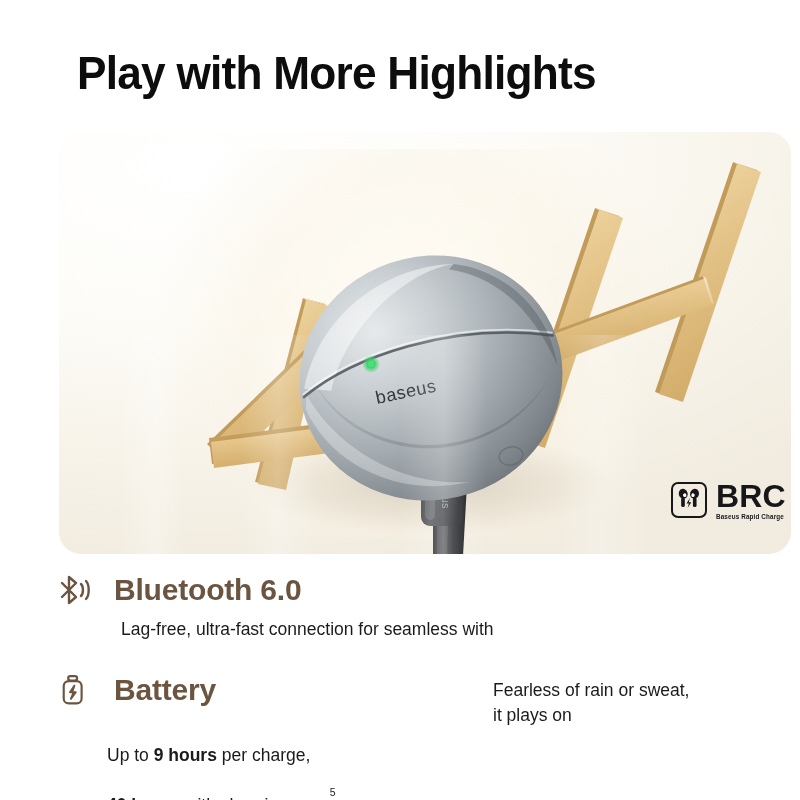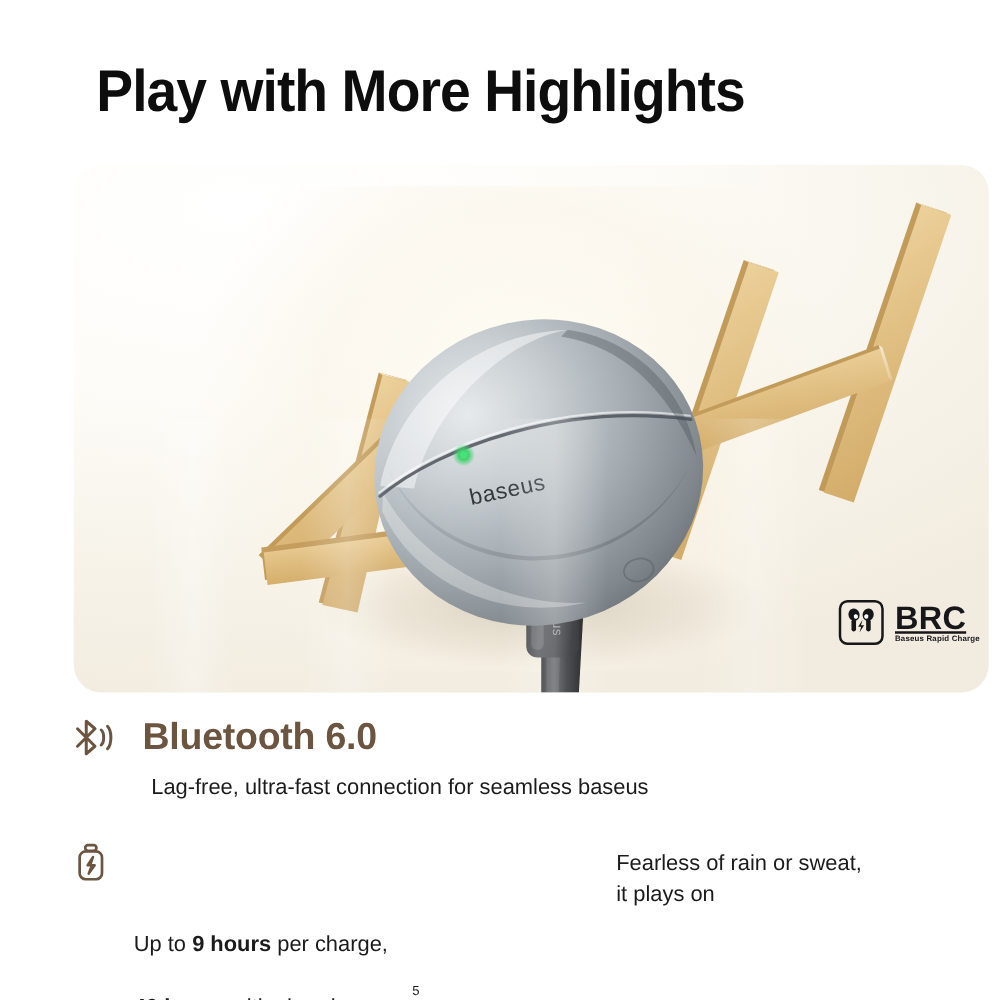--- a/index.html
+++ b/index.html
@@ -104,26 +104,25 @@
   .brc-mark {
     width: 36px;
     height: 36px;
     border: 2.4px solid #17171a;
     border-radius: 7px;
     position: relative;
     flex: none;
   }
   .brc-text { line-height: 1; }
   .brc-title {
-    font-size: 26px;
+    font-size: 32px;
     font-weight: 700;
     letter-spacing: 0.2px;
     color: #17171a;
     font-family: "Liberation Sans", sans-serif;
-    text-decoration: underline;
   }
   .brc-sub {
     font-size: 6.3px;
     font-weight: 700;
     letter-spacing: 0.15px;
     color: #17171a;
     margin-top: 2px;
     font-family: "Liberation Sans", sans-serif;
   }
 
@@ -364,34 +363,35 @@
           <svg viewBox="0 0 38 40" width="38" height="40">
             <g fill="none" stroke="#6b5440" stroke-width="2.4" stroke-linecap="round" stroke-linejoin="round">
               <path d="M7 13 L21 27 L14 33 L14 7 L21 13 L7 27"></path>
               <path d="M26 14 C 28.6 16.3, 28.6 23.7, 26 26"></path>
               <path d="M31 11 C 34.6 14.6, 34.6 25.4, 31 29"></path>
             </g>
           </svg>
         </span>
         <div class="feature-title">Bluetooth 6.0</div>
       </div>
-      <div class="feature-desc">Lag-free, ultra-fast connection for seamless baseus</div>
+      <div class="feature-desc">Lag-free, ultra-fast connection for seamless with</div>
     </div>
 
     <div class="feature" id="feat-battery">
       <div class="feature-head">
         <span class="feature-icon">
           <svg viewBox="0 0 38 40" width="34" height="38">
             <g fill="none" stroke="#6b5440" stroke-width="2.4" stroke-linecap="round" stroke-linejoin="round">
               <rect x="7.5" y="10" width="20" height="25" rx="5.5"></rect>
               <rect x="12.5" y="4.5" width="10" height="5" rx="2.5"></rect>
               <path d="M19.5 15 L14.5 22.5 L18.5 22.5 L15.5 30 L21 22.5 L17 22.5 Z" stroke-width="2.1"></path>
             </g>
           </svg>
         </span>
+        <div class="feature-title">Battery</div>
       </div>
       <div class="feature-desc">
         <div><span>Up to </span><b>9 hours</b><span> per charge,</span></div>
         <div><b>40 hours</b><span> with charging case</span><sup>5</sup></div>
       </div>
     </div>
 
     <div class="feature" id="feat-waterproof">
       <div class="feature-desc">Fearless of rain or sweat,
 it plays on</div>

